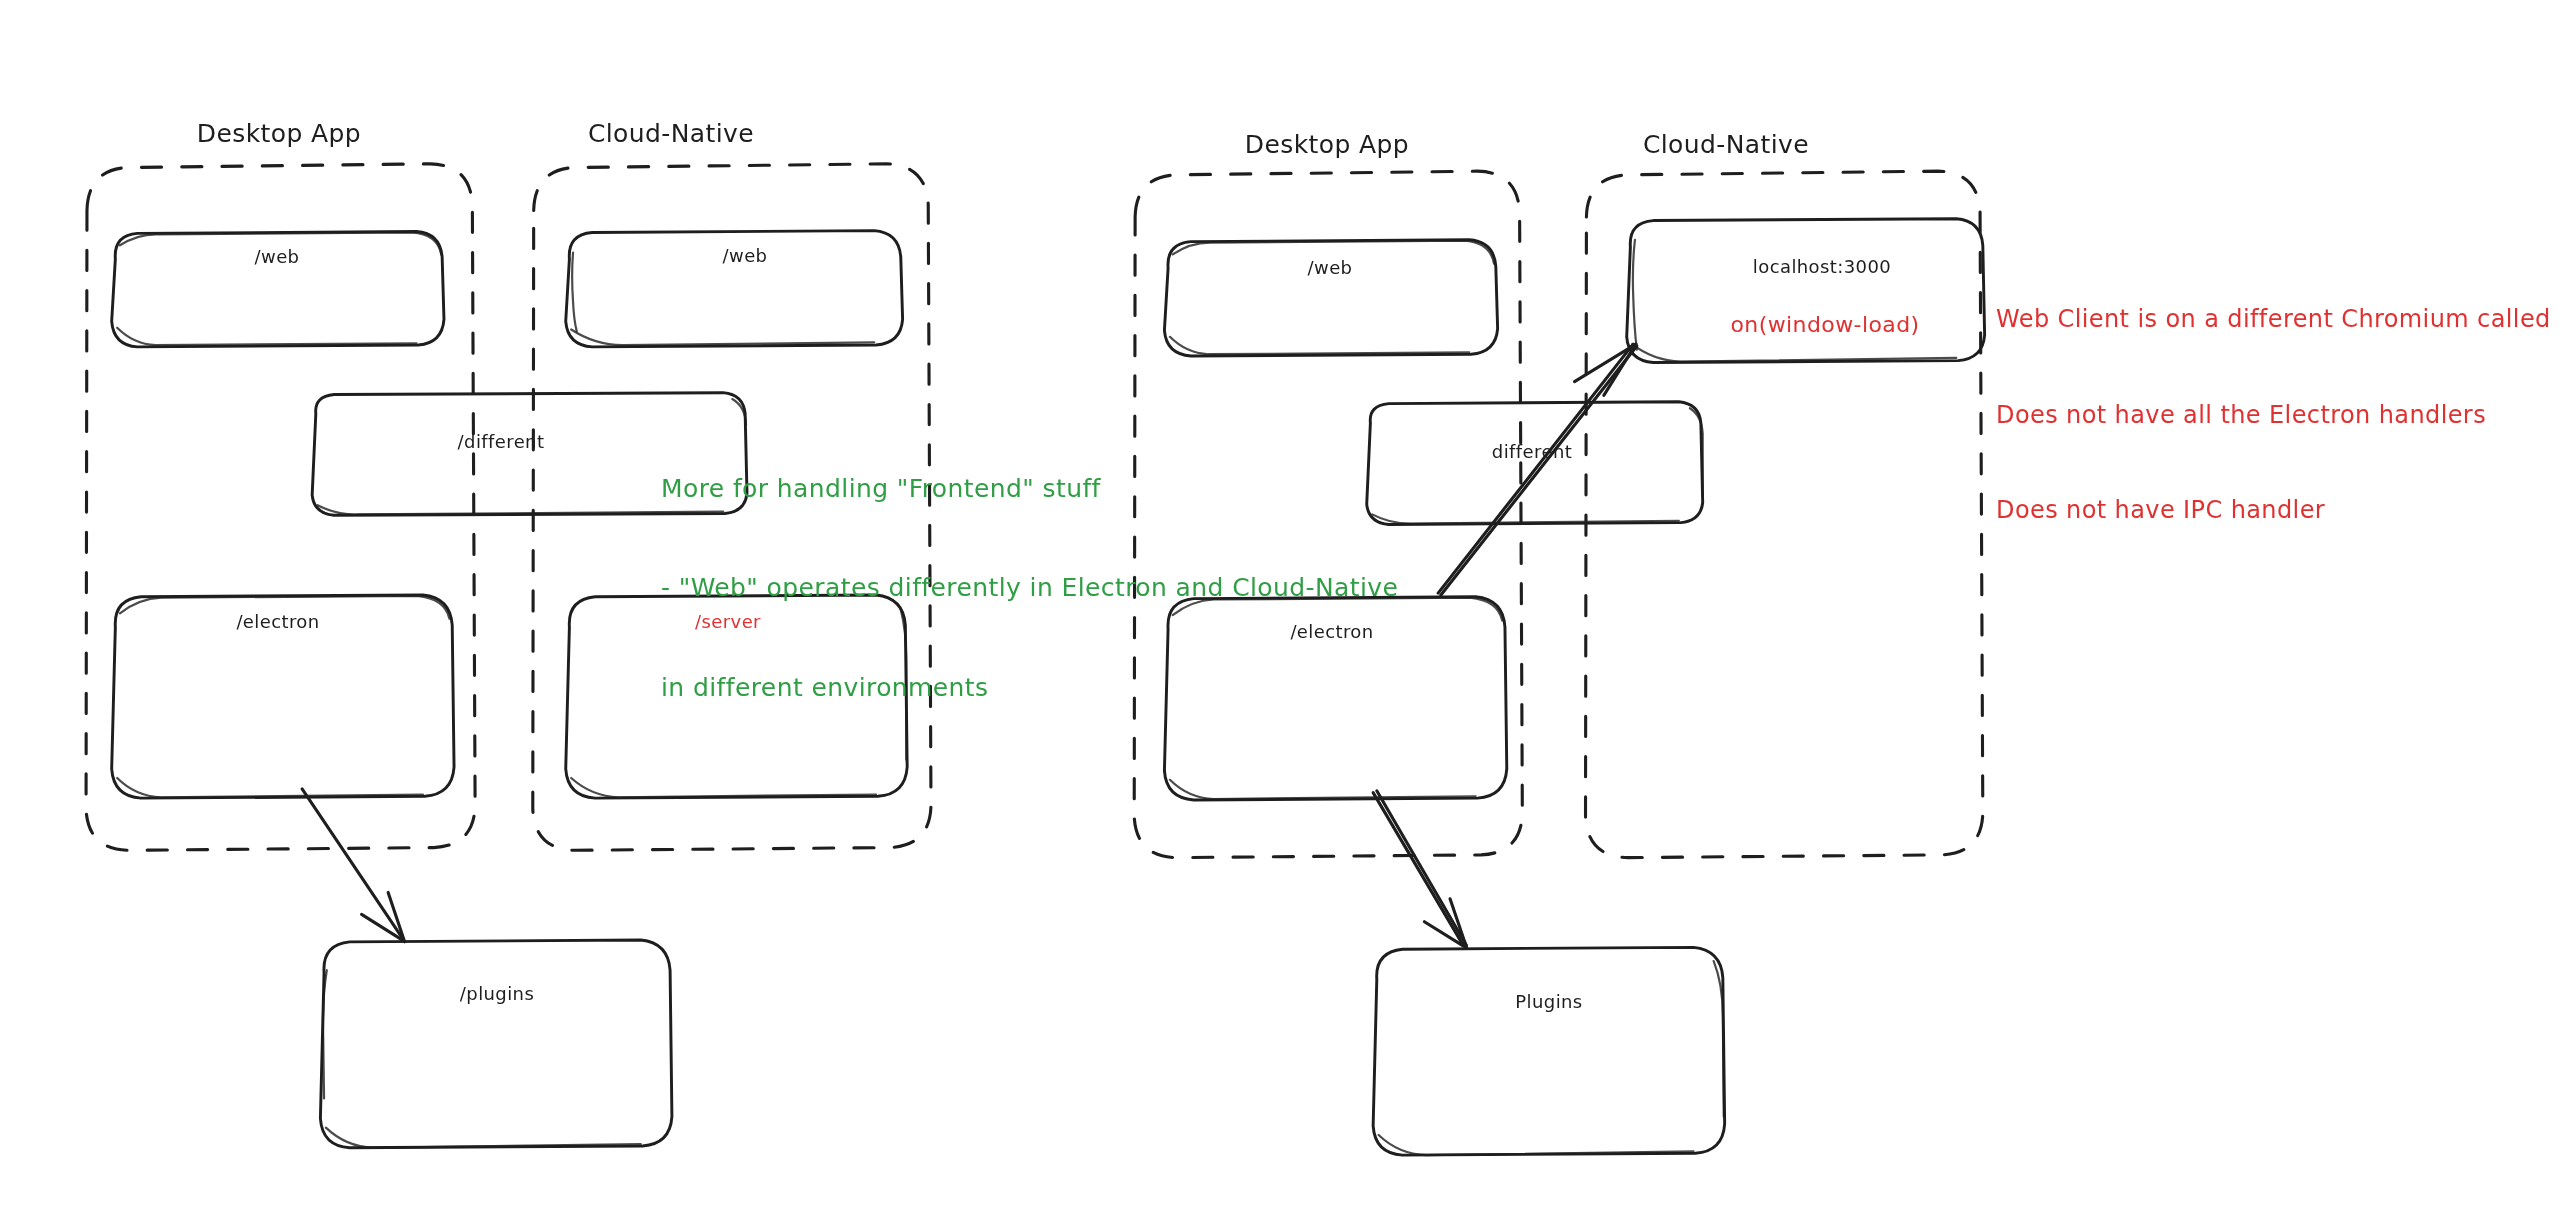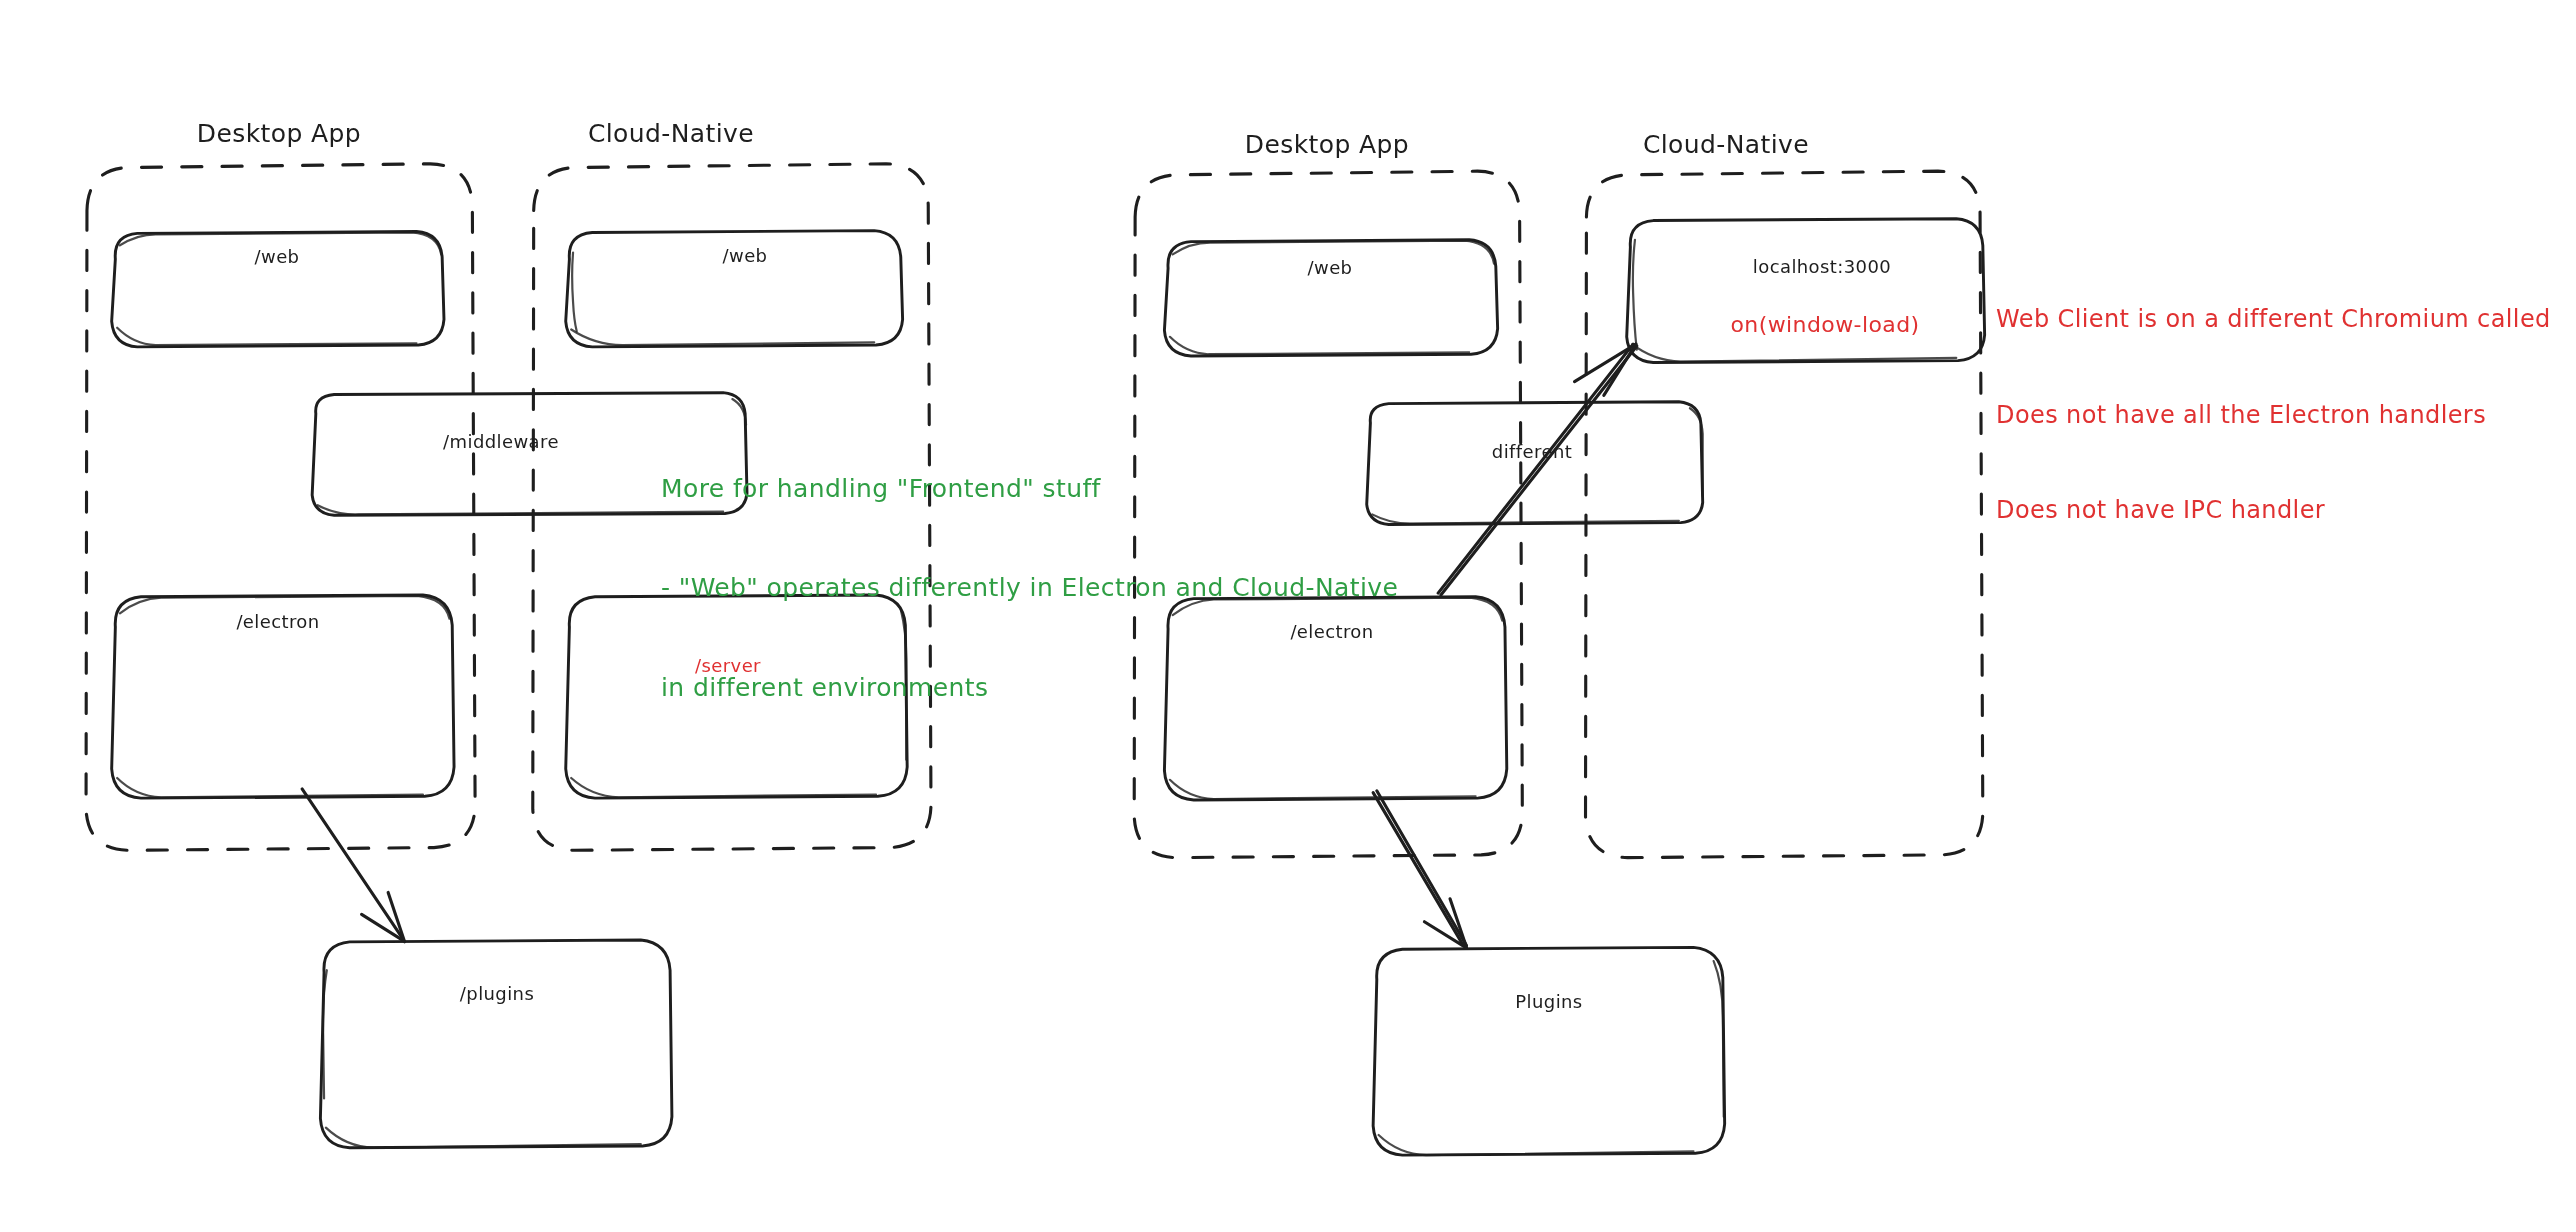--- a/index.html
+++ b/index.html
@@ -145,23 +145,23 @@
       <path class="ar" d="M1556,1007 L1601,1035"></path>
       <path class="ar" d="M1584,982 L1602,1035"></path>
     </g>
   </svg>
 
   <div class="lbl group-title ctr" style="left:279px; top:117px;">Desktop App</div>
   <div class="lbl group-title ctr" style="left:671px; top:117px;">Cloud-Native</div>
 
   <div class="lbl node-title ctr" style="left:277px; top:245px;">/web</div>
   <div class="lbl node-title ctr" style="left:745px; top:244px;">/web</div>
-  <div class="lbl node-title ctr" style="left:501px; top:430px;">/middleware</div>
+  <div class="lbl node-title ctr" style="left:501px; top:430px;">/different</div>
   <div class="lbl node-title ctr" style="left:278px; top:610px;">/electron</div>
-  <div class="lbl node-title ctr" style="left:728px; top:610px; color:#e03131;margin-top:44px;">/server</div>
+  <div class="lbl node-title ctr" style="left:728px; top:610px; color:#e03131;">/server</div>
   <div class="lbl node-title ctr" style="left:497px; top:982px;">/plugins</div>
 
   <div class="lbl note-green" style="left:661px; top:405px;">
     <div>More for handling "Frontend" stuff</div>
     <div>- "Web" operates differently in Electron and Cloud-Native</div>
     <div>in different environments</div>
   </div>
 
   <div class="lbl group-title ctr" style="left:1327px; top:128px;">Desktop App</div>
   <div class="lbl group-title ctr" style="left:1726px; top:128px;">Cloud-Native</div>

